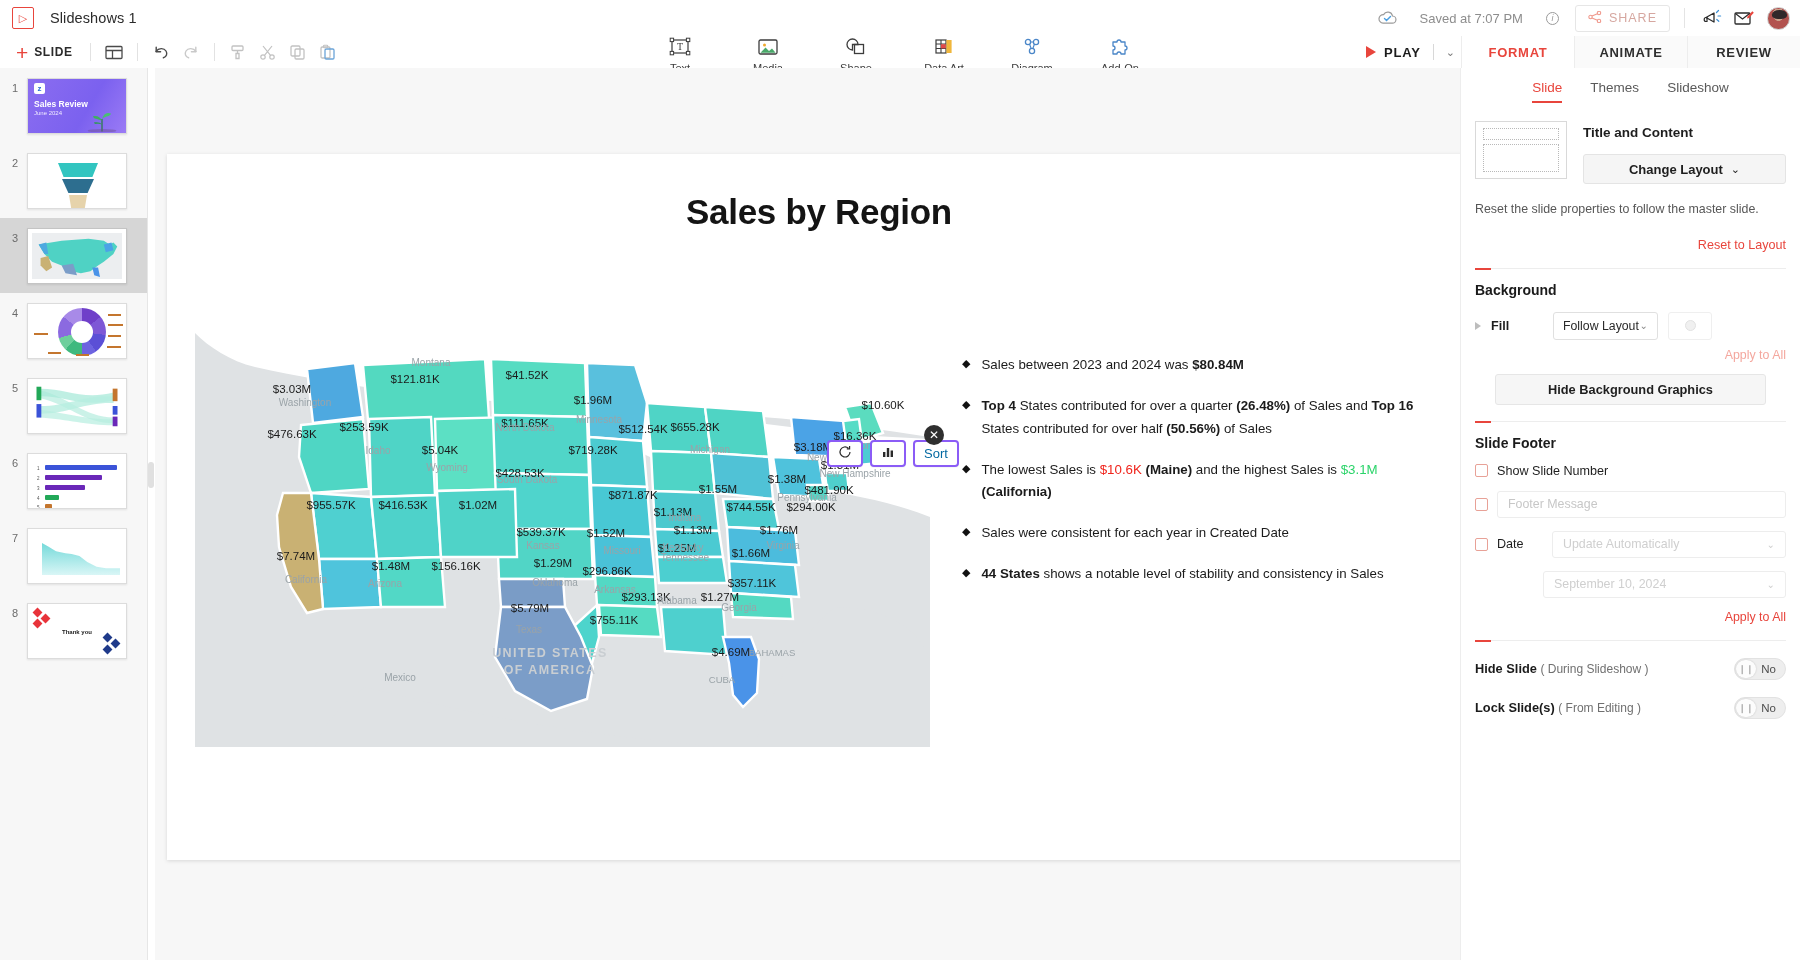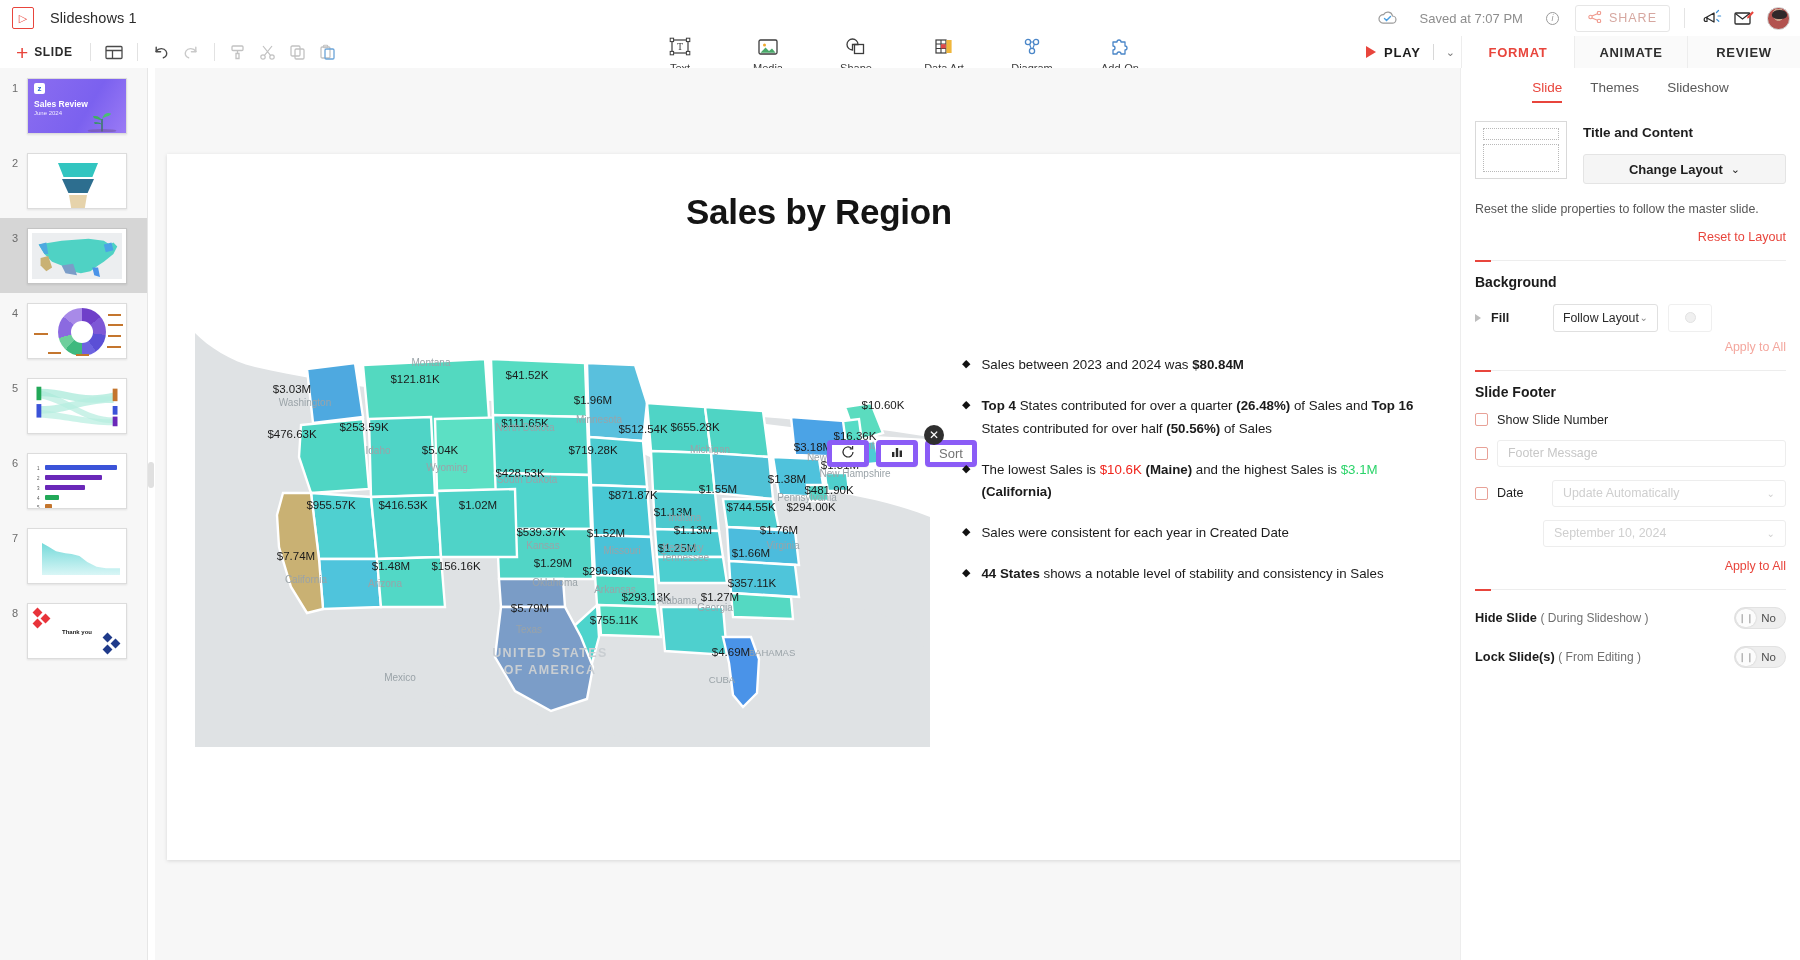--- a/index.html
+++ b/index.html
@@ -142,22 +142,22 @@
 
   
   .mapwrap{position:absolute;left:28px;top:153px;width:735px;height:440px;background:#dfe2e4;overflow:hidden;}
   .map-canvas{position:absolute;inset:0;}
   .mlabel{position:absolute;font-size:11.5px;color:#1a1a1a;white-space:nowrap;transform:translate(-50%,-50%);font-weight:400;}
   .sname{position:absolute;font-size:10px;color:#9aa3a8;white-space:nowrap;transform:translate(-50%,-50%);}
   .usa-wm{position:absolute;left:355px;top:355px;transform:translate(-50%,-50%);text-align:center;color:#c9ced2;font-size:12.5px;letter-spacing:1.4px;line-height:1.35;font-weight:600;}
 
   
   .wtools{position:absolute;left:660px;top:286px;display:flex;gap:7px;align-items:center;}
-  .wbtn{height:27px;min-width:33px;padding:0 9px;background:#fff;border:5px solid #8b5cf6;border-radius:4px;
-    display:flex;align-items:center;justify-content:center;font-size:13px;color:#737373;box-shadow:0 1px 1px rgba(0,0,0,.04);}
+  .wbtn{height:27px;min-width:33px;padding:0 9px;background:#fff;border:2px solid #8b5cf6;border-radius:4px;
+    display:flex;align-items:center;justify-content:center;font-size:13px;color:#0369a1;box-shadow:0 1px 1px rgba(0,0,0,.04);}
   .wclose{position:absolute;left:757px;top:271px;width:20px;height:20px;border-radius:50%;background:#2f2f2f;color:#fff;
     display:flex;align-items:center;justify-content:center;font-size:12px;}
 
   
   .bullets{position:absolute;left:795px;top:200px;width:455px;}
   .bullet{display:flex;gap:11px;margin-bottom:18px;font-size:13.3px;color:#1b1b1b;line-height:1.72;}
   .bdia{color:#111;font-size:11px;line-height:1.75;}
   .b strong{font-weight:bold;}
   .red{color:#f0241c;text-align:right;}
   .green{color:#2bd46a;}
@@ -170,21 +170,21 @@
   .rp-sec{padding:0 14px;}
   .layout-row{display:flex;gap:16px;margin-top:18px;align-items:flex-start;}
   .layout-thumb{width:92px;height:58px;background:#fff;border:1px solid #d9d9d9;position:relative;flex:none;}
   .lt-a{position:absolute;left:7px;top:6px;right:7px;height:12px;border:1px dotted #b9b9b9;}
   .lt-b{position:absolute;left:7px;top:22px;right:7px;bottom:6px;border:1px dotted #b9b9b9;}
   .layout-right{flex:1;}
   .layout-name{font-size:13.5px;font-weight:bold;color:#1e1e1e;margin-top:4px;}
   .change-layout{margin-top:14px;height:30px;background:#f5f5f5;border:1px solid #e4e4e4;border-radius:3px;
     display:flex;align-items:center;justify-content:center;gap:8px;font-size:13px;color:#1e1e1e;font-weight:bold;}
   .help-txt{margin-top:16px;font-size:12.4px;color:#575757;line-height:1.5;}
-  .reset-link{margin-top:11px;text-align:right;color:#e8453c;font-size:12.6px;}
+  .reset-link{margin-top:19px;text-align:right;color:#e8453c;font-size:12.6px;}
   .sec-split{margin-top:16px;border-top:1px solid #ededed;position:relative;}
   .sec-split::before{content:"";position:absolute;left:0;top:-1px;width:16px;height:2px;background:#e8453c;}
   .sec-h{font-size:14px;font-weight:bold;color:#1b1b1b;padding-top:13px;}
   .fill-row{display:flex;align-items:center;gap:10px;margin-top:14px;}
   .tri-r{width:0;height:0;border-left:6px solid #bdbdbd;border-top:4px solid transparent;border-bottom:4px solid transparent;}
   .fill-lbl{font-size:12.6px;font-weight:bold;color:#1e1e1e;width:52px;}
   .sel-box{height:28px;flex:1;max-width:105px;border:1px solid #e0e0e0;border-radius:3px;background:#fff;
     display:flex;align-items:center;justify-content:space-between;padding:0 9px;font-size:12.3px;color:#2a2a2a;}
   .swatch-box{width:44px;height:28px;border:1px solid #efefef;border-radius:3px;display:flex;align-items:center;justify-content:center;}
   .swatch-dot{width:11px;height:11px;border-radius:50%;background:#f0f0f0;border:1px solid #e2e2e2;}
@@ -636,21 +636,21 @@
         <div class="sname" style="left:360px;top:275px">Oklahoma</div>
 
         <div class="sname" style="left:334px;top:322px">Texas</div>
         <div class="sname" style="left:111px;top:272px">California</div>
         <div class="sname" style="left:190px;top:276px">Arizona</div>
         <div class="sname" style="left:348px;top:238px">Kansas</div>
         <div class="sname" style="left:490px;top:210px">Indiana</div>
         <div class="sname" style="left:612px;top:190px">Pennsylvania</div>
         <div class="sname" style="left:633px;top:150px">New York</div>
         <div class="sname" style="left:661px;top:138px">Vermont</div>
-        <div class="sname" style="left:520px;top:300px">Georgia</div>
+        <div class="sname" style="left:544px;top:300px">Georgia</div>
         <div class="sname" style="left:482px;top:293px">Alabama</div>
         <div class="sname" style="left:420px;top:282px">Arkansas</div>
         <div class="sname" style="left:490px;top:250px">Tennessee</div>
         <div class="sname" style="left:588px;top:238px">Virginia</div>
         <div class="sname" style="left:330px;top:120px">North Dakota</div>
         <div class="sname" style="left:332px;top:172px">South Dakota</div>
         <div class="sname" style="left:252px;top:160px">Wyoming</div>
         <div class="sname" style="left:660px;top:166px">New Hampshire</div>
       </div>
 
@@ -735,20 +735,21 @@
         <span class="fill-lbl">Fill</span>
         <span class="sel-box">
           <span>Follow Layout</span>
           <span style="color:#8a8a8a;font-size:10px">⌄</span>
         </span>
         <span class="swatch-box">
           <span class="swatch-dot"></span>
         </span>
       </div>
       <div class="apply-all">Apply to All</div>
+      <div class="hide-bg-btn">Hide Background Graphics</div>
     </div>
 
     <div class="rp-sec">
       <div class="sec-split"></div>
       <div class="sec-h">Slide Footer</div>
       <div class="ck-row">
         <span class="ck"></span>
         <span class="ck-lbl">Show Slide Number</span>
       </div>
       <div class="ck-row">

